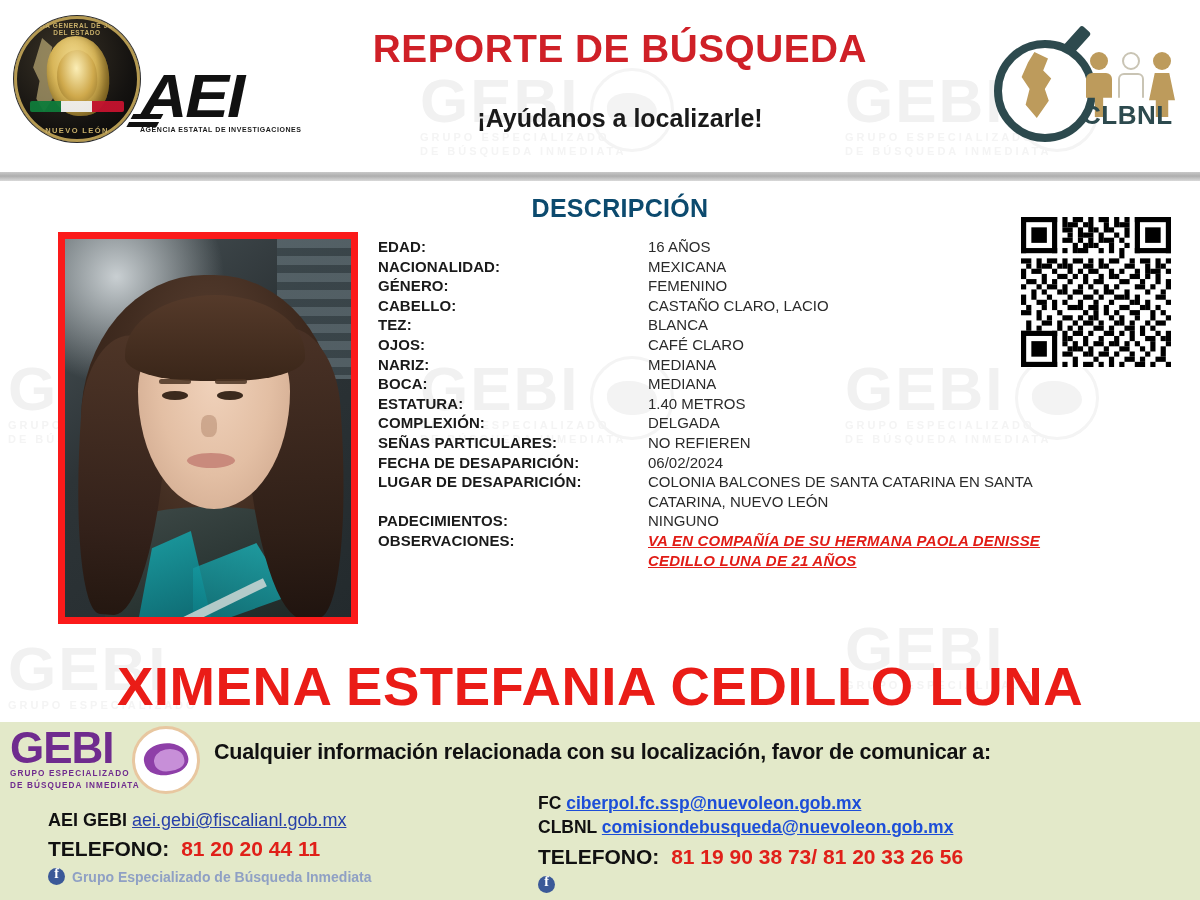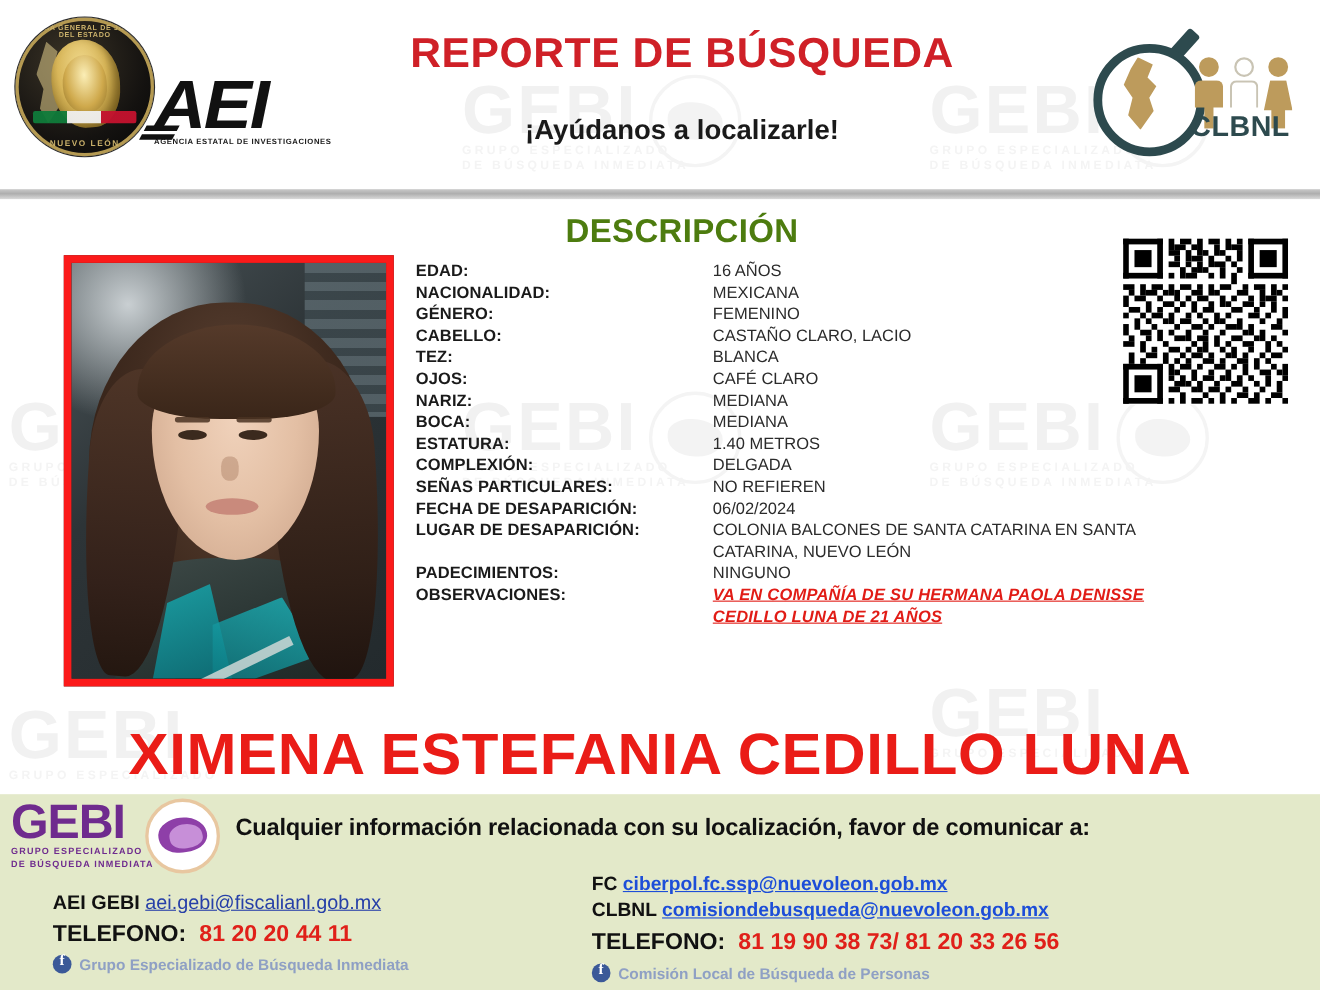--- a/index.html
+++ b/index.html
@@ -177,21 +177,21 @@
 
   .divider {
     position: absolute; left: 0; top: 172px; width: 1200px; height: 9px;
     background: linear-gradient(180deg, #c9c9c9 0%, #aeaeae 45%, #d9d9d9 100%);
   }
 
   
   .desc-title {
     position: absolute; left: 370px; top: 194px; width: 500px;
     text-align: center;
-    font-size: 30px; font-weight: bold; color: #4d7c0f;
+    font-size: 25px; font-weight: bold; color: #0c4a6e;
     letter-spacing: .3px;
   }
 
   .photo-frame {
     position: absolute; left: 58px; top: 232px;
     width: 300px; height: 392px;
     border: 7px solid #fb1a1a;
     background: #2e2b28;
     overflow: hidden;
     box-sizing: border-box;
@@ -815,19 +815,18 @@
       <div class="fr-line">
         <span class="fr-label">CLBNL</span>
         <span class="mail">comisiondebusqueda@nuevoleon.gob.mx</span>
       </div>
       <div class="fl-tel">
         <span>TELEFONO:</span>
         <span class="num">81 19 90 38 73/ 81 20 33 26 56</span>
       </div>
       <div class="fl-fb">
         <span class="fb-icon"></span>
-        <span class="fb-text">Comisión Local de Búsqueda de Personas</span>
       </div>
     </div>
 
   </div>
 
 </div>
 
 </body></html>

